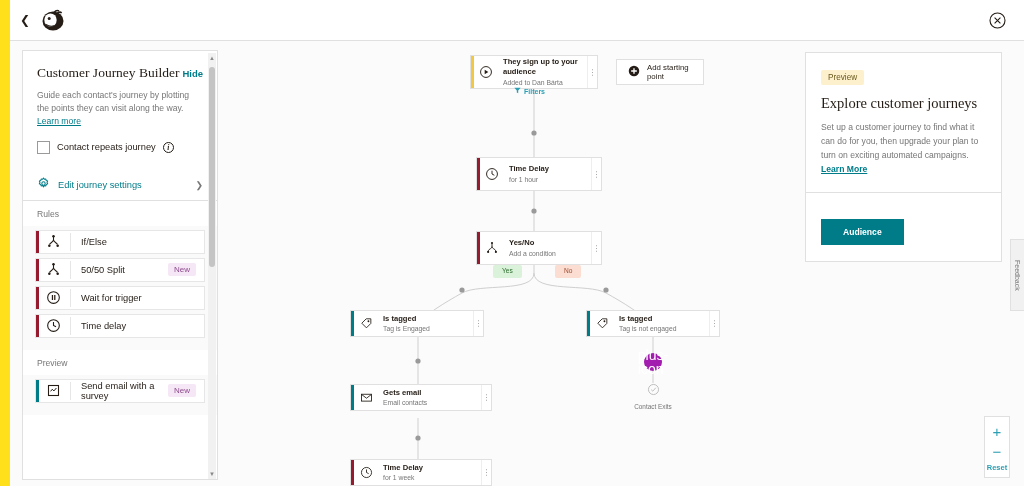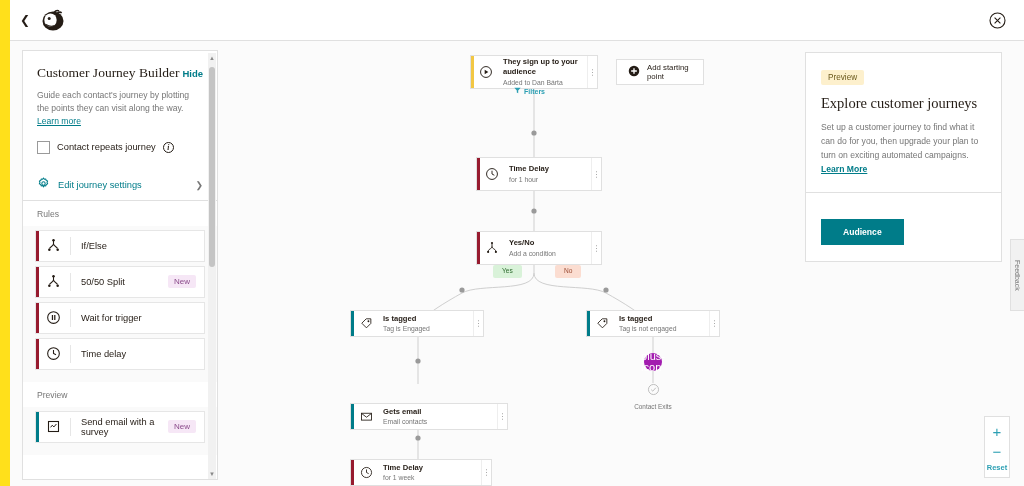--- a/index.html
+++ b/index.html
@@ -105,21 +105,21 @@
   .sb-settings-label { font-size: 9.3px; color: #007c89; flex: 1; }
   .sb-chevron { font-size: 9px; color: #767676; }
   .sb-divider { height: 1px; background: #e0e0e0; }
   .sb-section-label {
     font-size: 8.6px; color: #767676;
     padding: 8px 14px 7px 14px; background: #fff;
   }
   .sb-list { background: #fafafa; padding: 4px 12px 8px 12px; }
   .sb-item {
     position: relative; display: flex; align-items: center;
-    height: 32px; background: #fff;
+    height: 24px; background: #fff;
     border: 1px solid #e6e6e6;
     margin-bottom: 4px; cursor: grab;
   }
   .sb-item .accent { position: absolute; left: 0; top: 0; bottom: 0; width: 3px; }
   .sb-item .ic {
     width: 34px; display: flex; align-items: center; justify-content: center;
     color: #241c15;
   }
   .sb-item .sep { width: 1px; height: 18px; background: #e6e6e6; }
   .sb-item .lbl { font-size: 9.3px; color: #241c15; padding-left: 10px; flex: 1; }
@@ -186,21 +186,21 @@
     font-size: 6.6px; padding: 2px 9px; border-radius: 2px;
     line-height: 1.3;
   }
   .badge-yes { background: #d9f2d9; color: #2e6b2e; }
   .badge-no  { background: #fbddd1; color: #9a4a33; }
 
   .plus-node {
     position: absolute; width: 18px; height: 18px; border-radius: 50%;
     background: #a21caf; color: #fff;
     display: flex; align-items: center; justify-content: center;
-    font-size: 11px; line-height: 1; cursor: pointer;
+    font-size: 14px; line-height: 1; cursor: pointer;
   }
   .exit-node { position: absolute; display: flex; flex-direction: column; align-items: center; }
   .exit-label { font-size: 6.4px; color: #767676; margin-top: 3px; }
 
   
   .promo {
     position: absolute; right: 22px; top: 11px;
     width: 197px;
     background: #fff; border: 1px solid #e0e0e0; margin-left: 29px;
   }
@@ -510,21 +510,21 @@
           <circle cx="11.7" cy="5.9" r="1.3" fill="#241c15"></circle>
         </svg>
       </div>
       <div class="n-text">
         <div class="n-title">Is tagged</div>
         <div class="n-sub">Tag is not engaged</div>
       </div>
       <div class="n-menu">⋮</div>
     </div>
 
-    <div class="node" style="left:340px; top:362px; width:158px; height:27px;">
+    <div class="node" style="left:340px; top:343px; width:142px; height:27px;">
       <div class="accent" style="background:#007c89"></div>
       <div class="n-ic">
         <svg width="13" height="13" viewBox="0 0 18 18">
           <rect x="2" y="4.5" width="14" height="9.5" fill="none" stroke="#241c15" stroke-width="1.2"></rect>
           <path d="M2.5 5 L9 10 L15.5 5" stroke="#241c15" stroke-width="1.2" fill="none"></path>
         </svg>
       </div>
       <div class="n-text">
         <div class="n-title">Gets email</div>
         <div class="n-sub">Email contacts</div>

